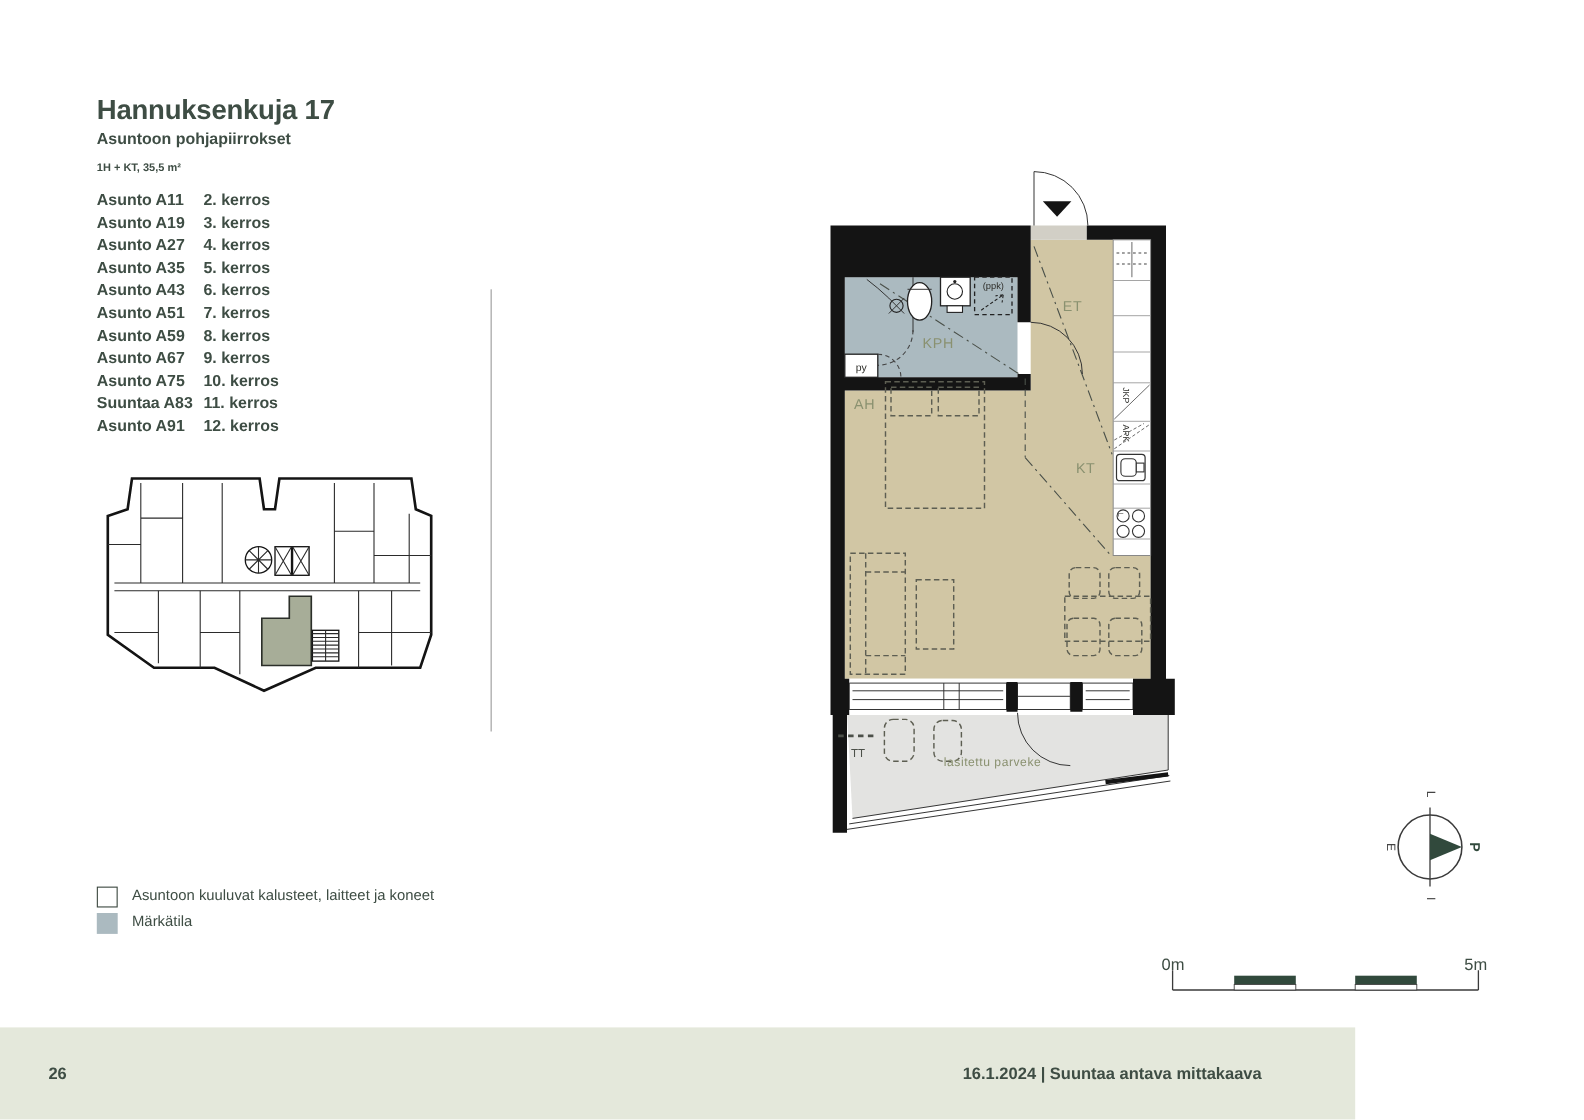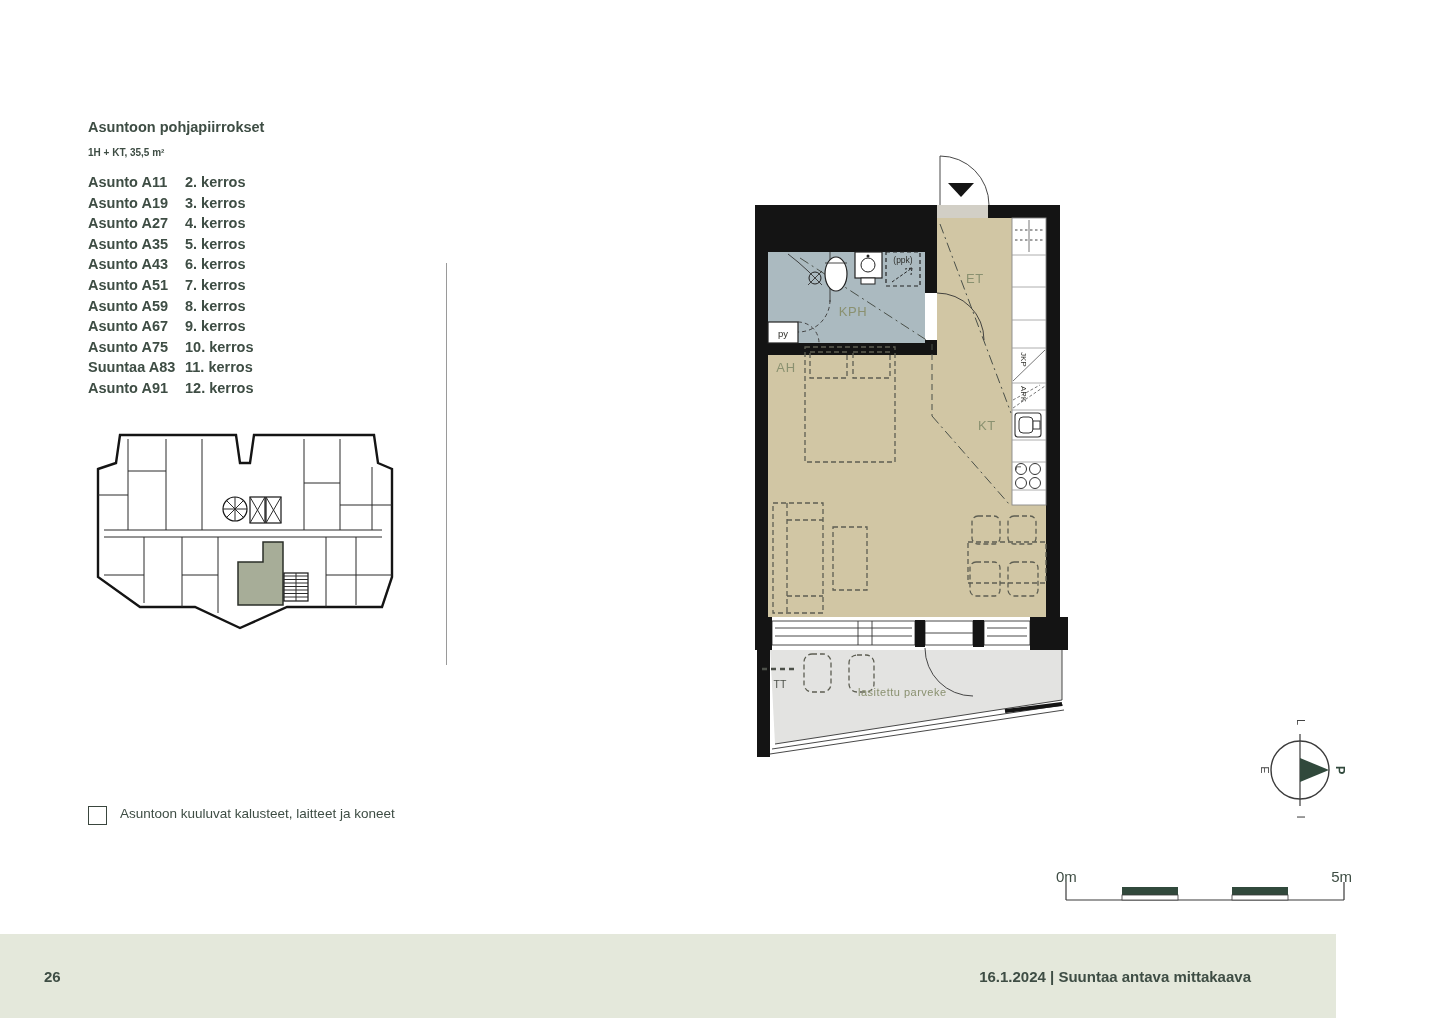--- a/index.html
+++ b/index.html
@@ -24,21 +24,21 @@
   .keyplan{position:absolute;left:88px;top:425px;}
   .mainplan{position:absolute;left:740px;top:140px;}
   .compass{position:absolute;left:1255px;top:712px;}
   .scalebar{position:absolute;left:1048px;top:858px;}
 
   .legend{position:absolute;left:88px;top:806px;}
   .legend-row{display:flex;align-items:flex-start;height:24px;}
   .swatch{width:19px;height:19px;display:inline-block;flex:0 0 19px;}
   .legend-label{margin-left:13px;font-size:13.5px;font-weight:500;}
 
-  .footer{position:absolute;left:0;bottom:0;width:1336px;height:84px;background:var(--footer);}
+  .footer{position:absolute;left:0;bottom:0;width:1232px;height:84px;background:var(--footer);}
   .footer .pageno{position:absolute;left:44px;top:50%;transform:translateY(-50%);font-size:15px;font-weight:700;}
   .footer .note{position:absolute;right:85px;top:50%;transform:translateY(-50%);font-size:15px;font-weight:700;}
 
   svg text{font-family:"Liberation Sans", sans-serif;}
   .f-wall{fill:var(--wall);}
   .f-tan{fill:var(--tan);}
   .f-wet{fill:var(--wet);}
   .f-balc{fill:var(--balc);}
   .s-thin{stroke:#333;stroke-width:0.9;fill:none;}
   .s-fix{stroke:#222;stroke-width:1.2;fill:#fff;}
@@ -46,20 +46,21 @@
   .dashdot{fill:none;stroke:#4a5049;stroke-width:1;stroke-dasharray:10 4 2 4;}
   .roomlabel{fill:var(--label);font-size:13px;letter-spacing:0.6px;font-weight:500;}
   .smalllabel{fill:#2f2f2b;font-size:8.5px;}
   .kp-line{stroke:#2b2b2b;stroke-width:1;fill:none;}
 </style>
 </head>
 <body>
 
 <div class="page">
 
+  <div class="title">Hannuksenkuja 17</div>
   <div class="subtitle">Asuntoon pohjapiirrokset</div>
   <div class="apt-type">1H + KT, 35,5 m²</div>
 
   <div class="apt-list">
 
       <div class="apt-row">
         <span class="apt-name">Asunto A11</span>
         <span class="apt-floor">2. kerros</span>
       </div>
 
@@ -300,20 +301,24 @@
     <rect x="184" y="37" width="56" height="5" fill="#fff" stroke="#3b3b3b" stroke-width="0.8"></rect>
   </svg>
 
   <div class="legend">
 
       <div class="legend-row">
         <span class="swatch" style="background: rgb(255, 255, 255); border: 1.5px solid rgb(58, 70, 62);"></span>
         <span class="legend-label">Asuntoon kuuluvat kalusteet, laitteet ja koneet</span>
       </div>
 
+      <div class="legend-row">
+        <span class="swatch" style="background: rgb(171, 186, 192);"></span>
+        <span class="legend-label">Märkätila</span>
+      </div>
 
 
     </div>
 
   <div class="footer">
     <span class="pageno">26</span>
     <span class="note">16.1.2024 | Suuntaa antava mittakaava</span>
   </div>
 
 </div>

